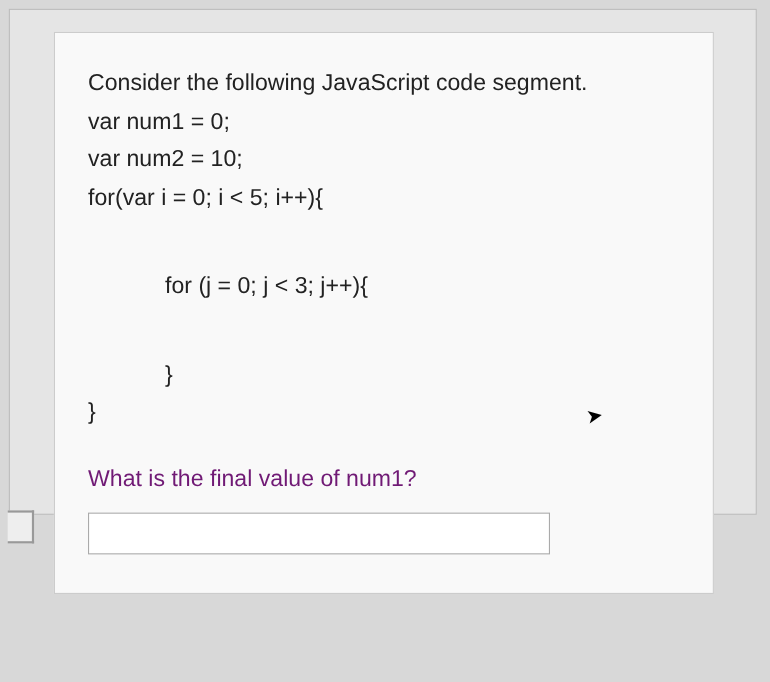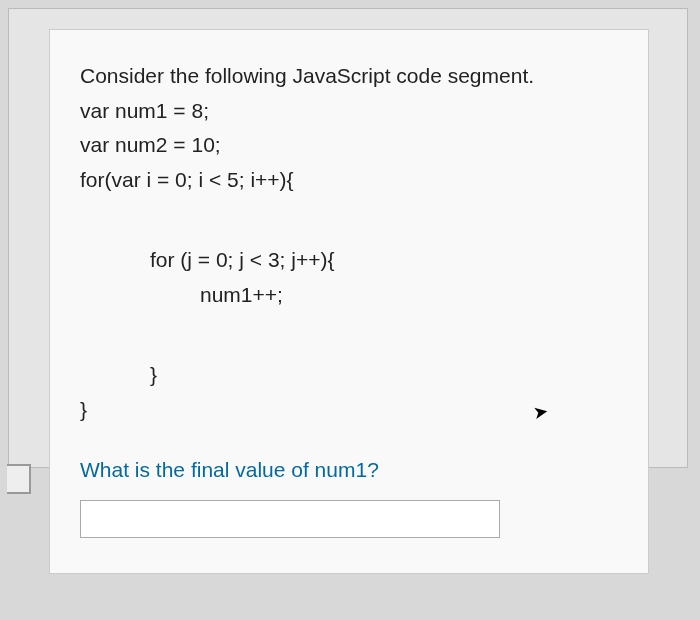--- a/index.html
+++ b/index.html
@@ -35,21 +35,21 @@
     color: #222;
     line-height: 1.55;
     margin: 2px 0;
     font-family: Arial, Helvetica, sans-serif;
   }
   .indent1 { padding-left: 70px; margin-top: 48px; }
   .indent2 { padding-left: 120px; }
   .indent0b { padding-left: 40px; }
   .question {
     font-size: 21px;
-    color: #0369a1;
+    color: #701a75;
     margin-top: 32px;
     margin-bottom: 18px;
   }
   .answer-box {
     width: 420px;
     height: 38px;
     border: 1px solid #aaa;
     background: #fff;
     font-size: 18px;
     padding: 4px 8px;
@@ -75,25 +75,24 @@
   }
 </style>
 </head>
 <body>
 
 <div class="outer">
   <div class="checkbox-stub"></div>
   <div class="card">
 
     <div class="line">Consider the following JavaScript code segment.</div>
-    <div class="line">var num1 = 8;</div>
+    <div class="line">var num1 = 0;</div>
     <div class="line">var num2 = 10;</div>
     <div class="line">for(var i = 0; i &lt; 5; i++){</div>
     <div class="line indent1">for (j = 0; j &lt; 3; j++){</div>
-    <div class="line indent2">num1++;</div>
     <div class="line indent1">}</div>
     <div class="line">}</div>
 
     <div class="question">What is the final value of num1?</div>
 
     <input type="text" class="answer-box" value="" style="">
 
     <div class="cursor">➤</div>
   </div>
 </div>

